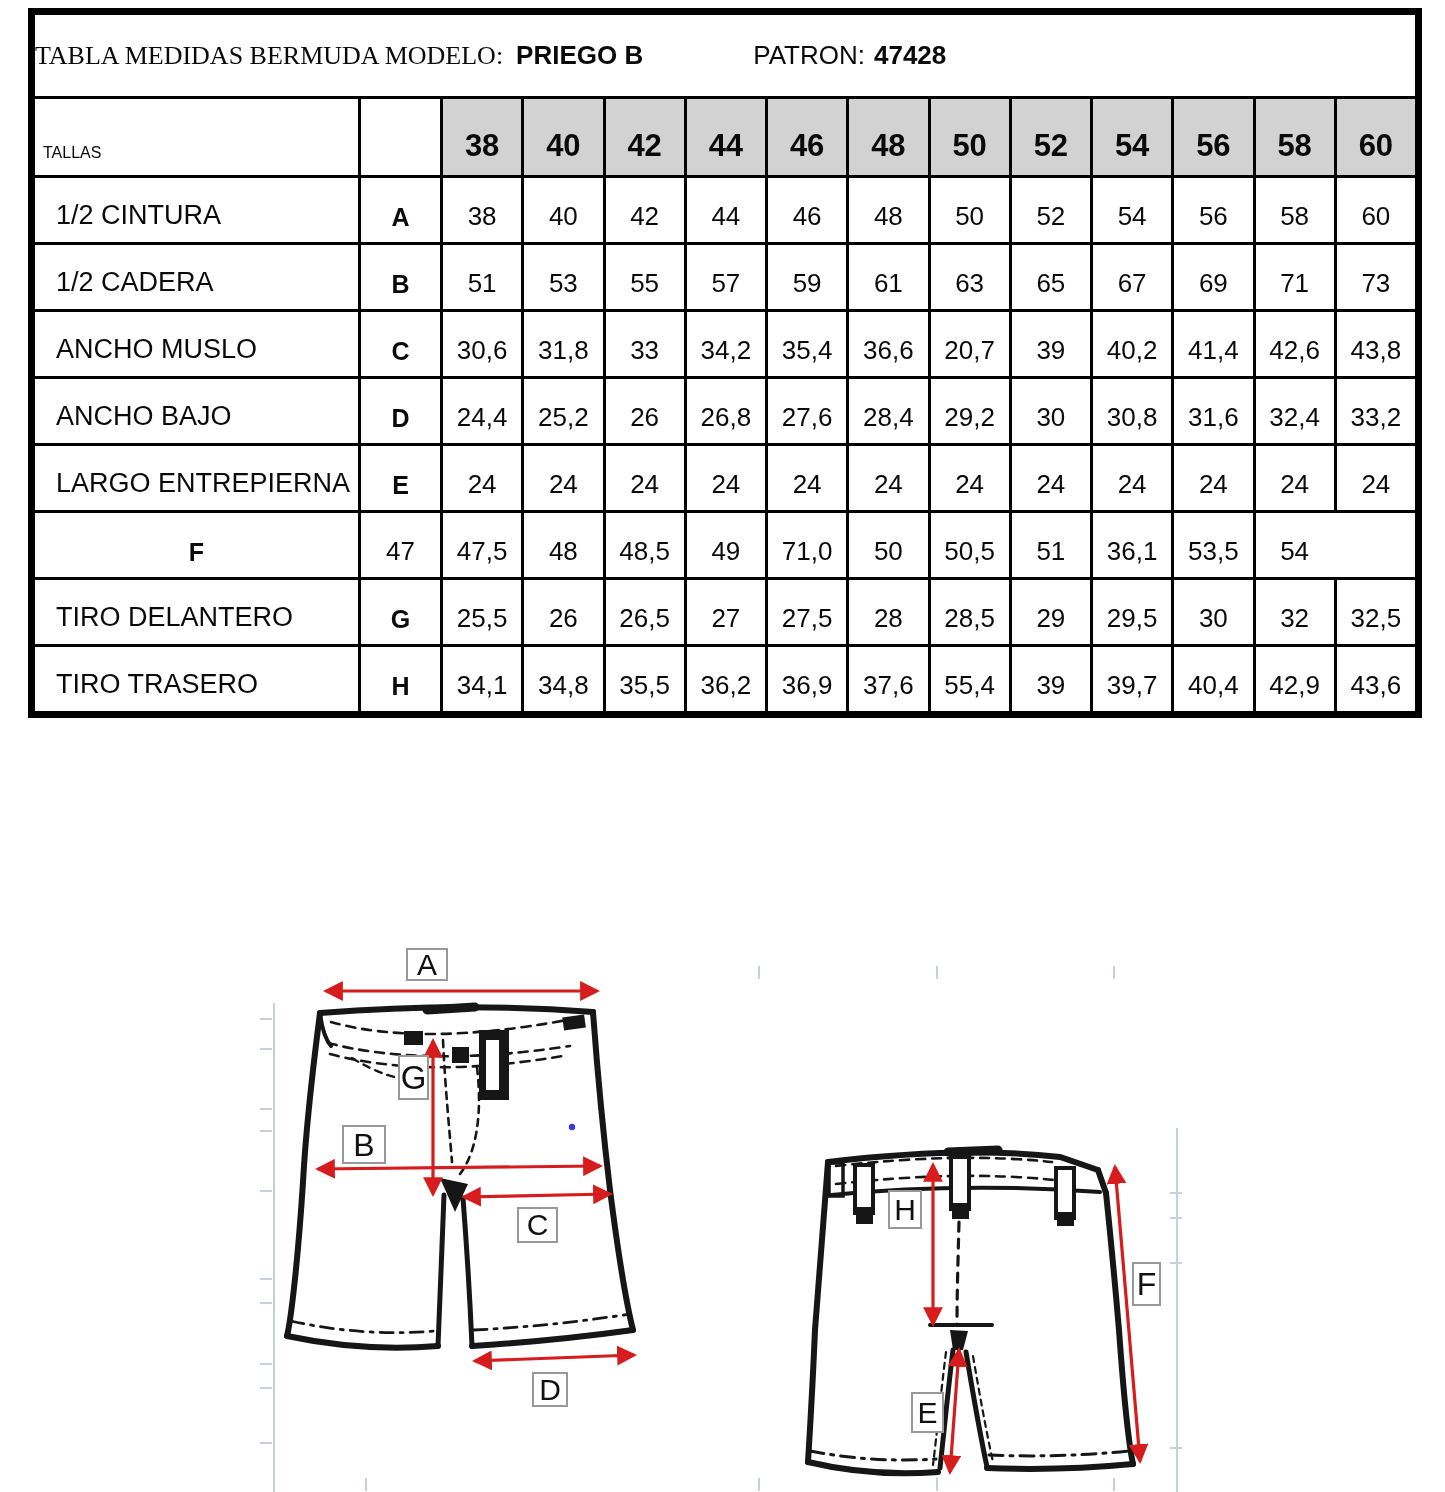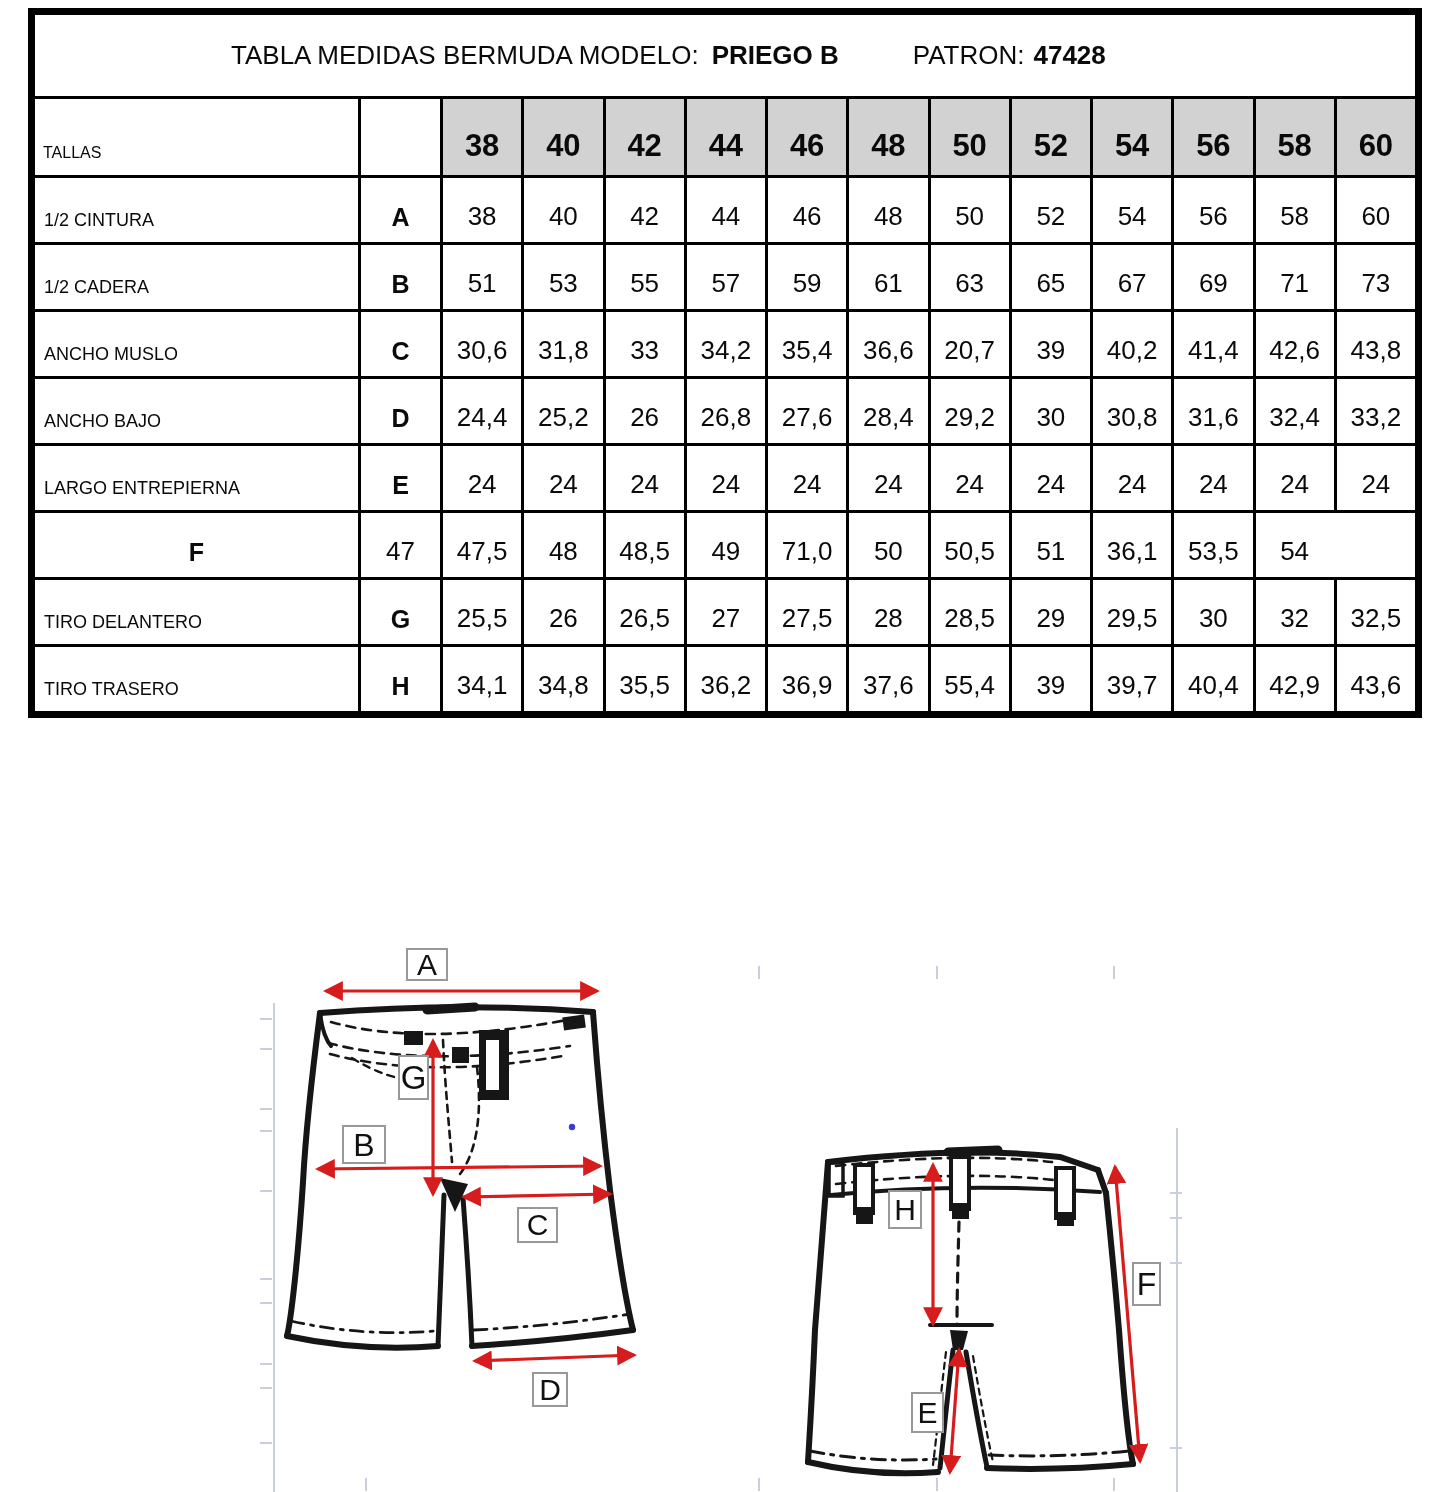--- a/index.html
+++ b/index.html
@@ -9,37 +9,37 @@
   }
   
   .chart-table{
     position:absolute;left:28px;top:8px;width:1394px;box-sizing:border-box;
     border:7px solid #000;background:#fff;
   }
   .title-row{
     height:84px;box-sizing:border-box;border-bottom:3px solid #000;
     display:flex;align-items:center;font-size:26px;white-space:pre;
   }
-  .t-prefix{margin-left:196px;}
+  .t-prefix{font-family:Liberation Serif, serif;}
   .t-model{font-weight:bold;margin-left:13px;}
-  .t-patron{margin-left:74px;}
+  .t-patron{margin-left:110px;}
   .t-patron-val{font-weight:bold;margin-left:9px;}
   .grid-row{
     display:grid;grid-template-columns:323px 82px repeat(12,1fr);
     box-sizing:border-box;border-bottom:3px solid #000;
   }
   .grid-row.header-row{height:79px;}
   .grid-row.data-row{height:67px;}
   .grid-row.data-row:last-child{height:64px;border-bottom:none;}
   .cell{
     display:flex;align-items:flex-end;justify-content:center;
     box-sizing:border-box;padding-bottom:10px;overflow:hidden;
   }
   .cell + .cell{border-left:3px solid #000;}
-  .label-cell{justify-content:flex-start;padding-left:9px;font-size:18px;padding-bottom:11px;}
+  .label-cell{justify-content:flex-start;padding-left:9px;font-size:27px;padding-bottom:11px;margin-left:12px;}
   .letter-cell{font-weight:bold;font-size:25px;}
   .value-cell{font-size:26px;}
   .size-head{font-weight:bold;font-size:31px;background:#d2d2d2;padding-bottom:11px;}
   .tallas-cell{justify-content:flex-start;padding-left:8px;font-size:16px;padding-bottom:13px;}
   
   .diag-svg{position:absolute;}
   .diag-label{
     position:absolute;box-sizing:border-box;background:#fff;border:2px solid #989898;
     display:flex;align-items:center;justify-content:center;
     font-size:30px;color:#111;z-index:5;line-height:1;

